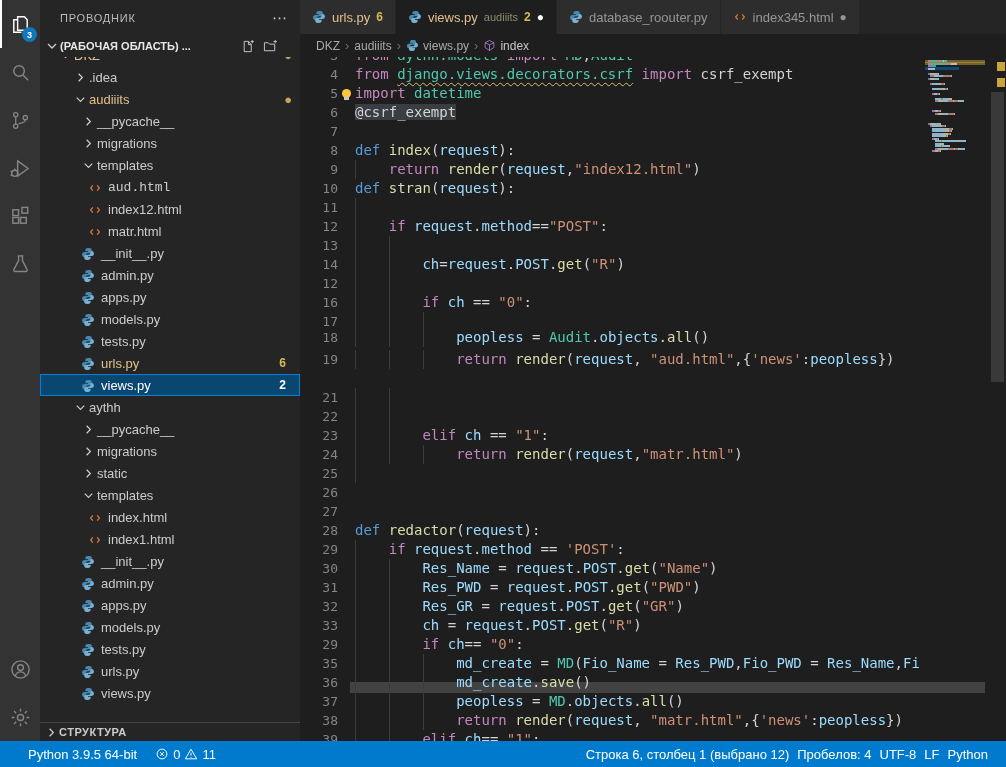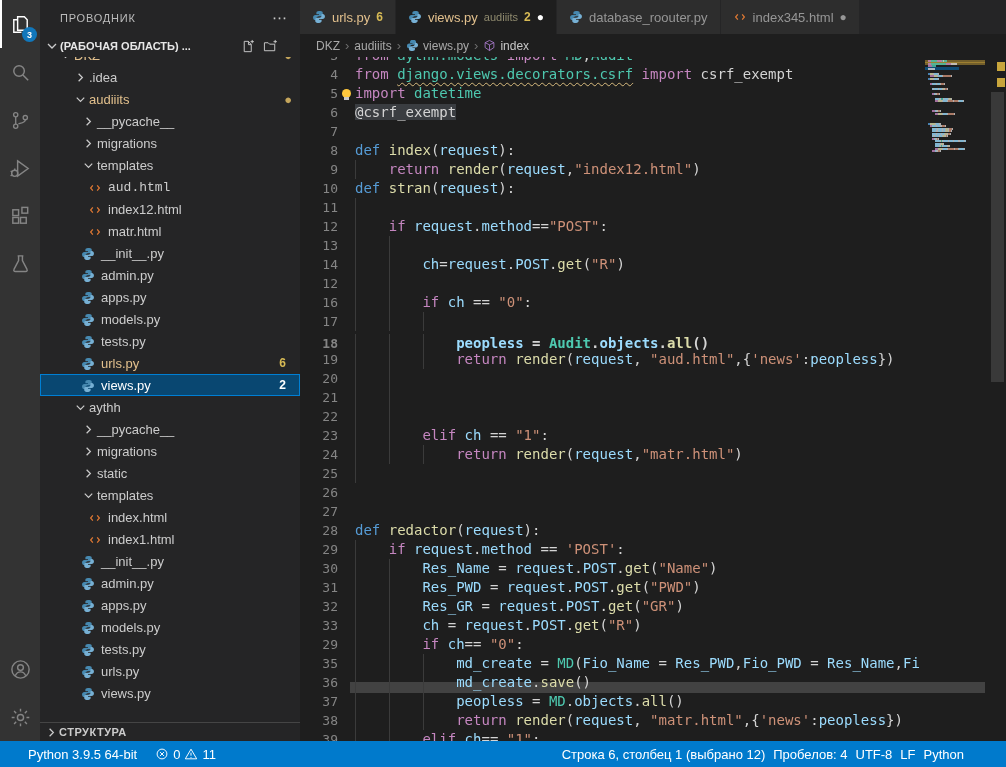--- a/index.html
+++ b/index.html
@@ -75,21 +75,21 @@
   .mbar { height:2px; flex:0 0 auto; }
   .mhl { position:absolute; left:0; right:0; height:3px; }
 
   .vscroll { position:absolute; right:2px; top:92px; width:13px; height:290px; background:rgba(121,121,121,.3); cursor:pointer; }
   .ruler-mark { position:absolute; right:1px; width:8px; height:9px; background:#C9A63C; }
   .hscroll { position:absolute; left:50px; top:682px; width:635px; height:11px; background:rgba(121,121,121,.4); cursor:pointer; }
 
   
   .statusbar { position:absolute; left:0; top:741px; width:1006px; height:26px; background:#007ACC; color:#ffffff; display:flex; align-items:center; font-size:13px; }
   .sb-left { display:flex; align-items:center; gap:18px; padding-left:28px; }
-  .sb-right { margin-left:auto; display:flex; align-items:flex-start; gap:8px; padding-right:26px; }
+  .sb-right { margin-left:auto; display:flex; align-items:flex-start; gap:8px; padding-right:2px; }
   .sb-item { display:flex; align-items:center; gap:4px; cursor:pointer; white-space:nowrap; }
   .sb-item .icn svg { width:14px; height:14px; }
   .problems { display:flex; align-items:center; gap:4px; }
 </style>
 </head>
 <body>
 
 <div class="app">
 
   <div class="activitybar">
@@ -601,39 +601,33 @@
             <span class="guide" style="left: 88.75px;"></span>
             <span class="ltext"><span class="tk-p" style="color: rgb(212, 212, 212);">        </span><span class="tk-k" style="color: rgb(197, 134, 192);">if </span><span class="tk-v" style="color: rgb(156, 220, 254);">ch</span><span class="tk-p" style="color: rgb(212, 212, 212);"> == </span><span class="tk-s" style="color: rgb(206, 145, 120);">"0"</span><span class="tk-p" style="color: rgb(212, 212, 212);">:</span></span>
           </div>
           <div class="cline" style="top: 266px;">
             <span class="lnum">17</span>
             <span class="guide" style="left: 55px;"></span>
             <span class="guide" style="left: 88.75px;"></span>
             <span class="guide" style="left: 122.5px;"></span>
             <span class="ltext"></span>
           </div>
-          <div class="cline" style="top: 288px; font-weight: bold;">
+          <div class="cline" style="top: 282px;">
             <span class="lnum">18</span>
             <span class="guide" style="left: 55px;"></span>
             <span class="guide" style="left: 88.75px;"></span>
             <span class="guide" style="left: 122.5px;"></span>
             <span class="ltext"><span class="tk-p" style="color: rgb(212, 212, 212);">            </span><span class="tk-v" style="color: rgb(156, 220, 254);">peopless</span><span class="tk-p" style="color: rgb(212, 212, 212);"> = </span><span class="tk-c" style="color: rgb(78, 201, 176);">Audit</span><span class="tk-p" style="color: rgb(212, 212, 212);">.</span><span class="tk-v" style="color: rgb(156, 220, 254);">objects</span><span class="tk-p" style="color: rgb(212, 212, 212);">.</span><span class="tk-f" style="color: rgb(220, 220, 170);">all</span><span class="tk-p" style="color: rgb(212, 212, 212);">()</span></span>
           </div>
           <div class="cline" style="top: 304px;">
             <span class="lnum">19</span>
             <span class="guide" style="left: 55px;"></span>
             <span class="guide" style="left: 88.75px;"></span>
             <span class="guide" style="left: 122.5px;"></span>
             <span class="ltext"><span class="tk-p" style="color: rgb(212, 212, 212);">            </span><span class="tk-k" style="color: rgb(197, 134, 192);">return </span><span class="tk-f" style="color: rgb(220, 220, 170);">render</span><span class="tk-p" style="color: rgb(212, 212, 212);">(</span><span class="tk-v" style="color: rgb(156, 220, 254);">request</span><span class="tk-p" style="color: rgb(212, 212, 212);">, </span><span class="tk-s" style="color: rgb(206, 145, 120);">"aud.html"</span><span class="tk-p" style="color: rgb(212, 212, 212);">,{</span><span class="tk-s" style="color: rgb(206, 145, 120);">'news'</span><span class="tk-p" style="color: rgb(212, 212, 212);">:</span><span class="tk-v" style="color: rgb(156, 220, 254);">peopless</span><span class="tk-p" style="color: rgb(212, 212, 212);">})</span></span>
-          </div>
-          <div class="cline" style="top: 323px;">
-            <span class="lnum">20</span>
-            <span class="guide" style="left: 55px;"></span>
-            <span class="guide" style="left: 88.75px;"></span>
-            <span class="ltext"></span>
           </div>
           <div class="cline" style="top: 342px;">
             <span class="lnum">21</span>
             <span class="guide" style="left: 55px;"></span>
             <span class="guide" style="left: 88.75px;"></span>
             <span class="ltext"></span>
           </div>
           <div class="cline" style="top: 361px;">
             <span class="lnum">22</span>
             <span class="guide" style="left: 55px;"></span>

